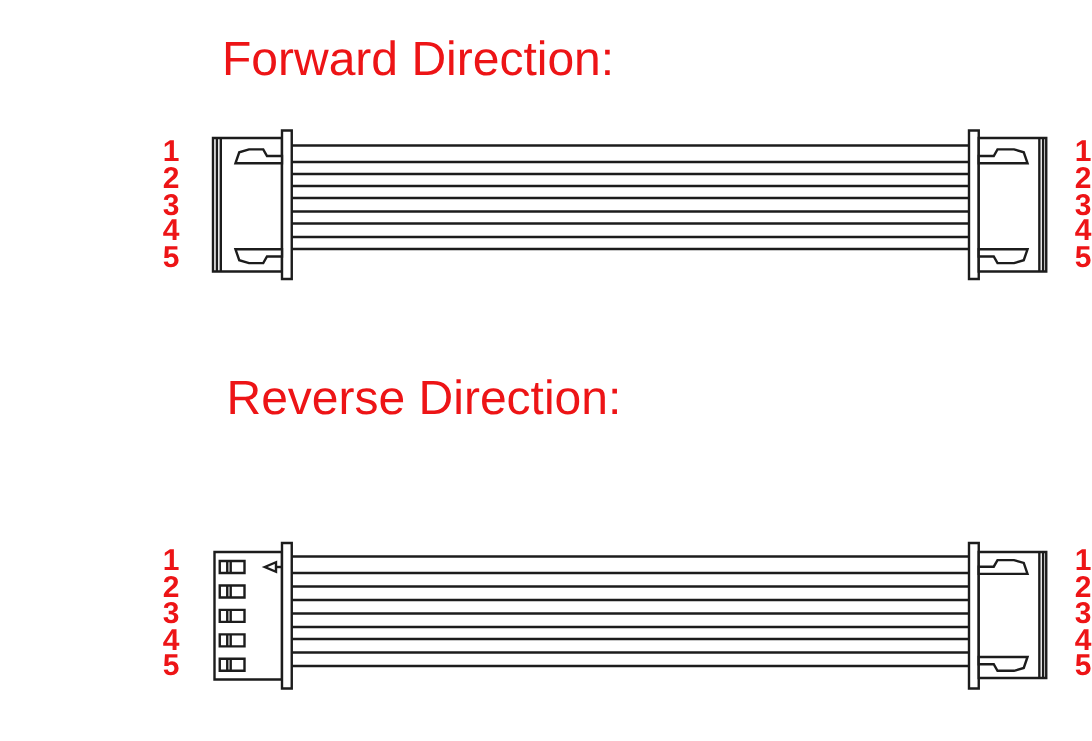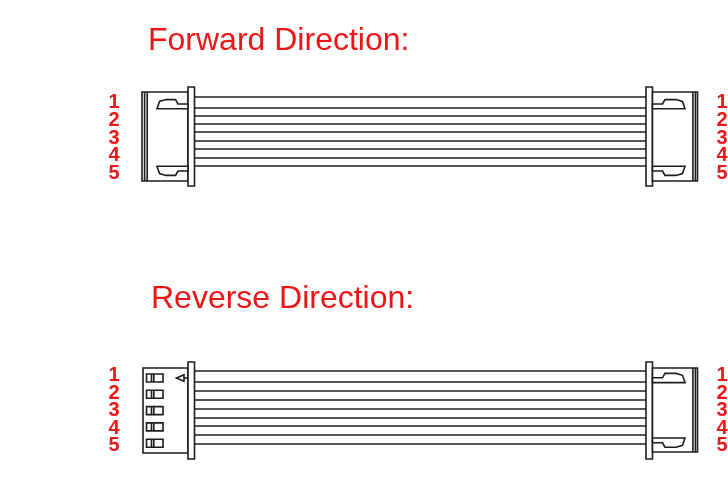--- a/index.html
+++ b/index.html
@@ -19,21 +19,21 @@
   }
   .title {
     position: absolute;
     color: var(--accent);
     font-size: 32px;
     font-weight: 400;
     white-space: nowrap;
     line-height: 1.1;
   }
   #fwd-title { left: 102px; top: 22px; }
-  #rev-title { left: 105px; top: 280px; }
+  #rev-title { left: 105px; top: 248px; }
   .pin-col {
     position: absolute;
     width: 20px;
     color: var(--accent);
     font-size: 20px;
     font-weight: 700;
     text-align: center;
   }
   .pin-col span { display: block; line-height: 17.8px; }
   .pin-col.rev span { line-height: 17.6px; }

